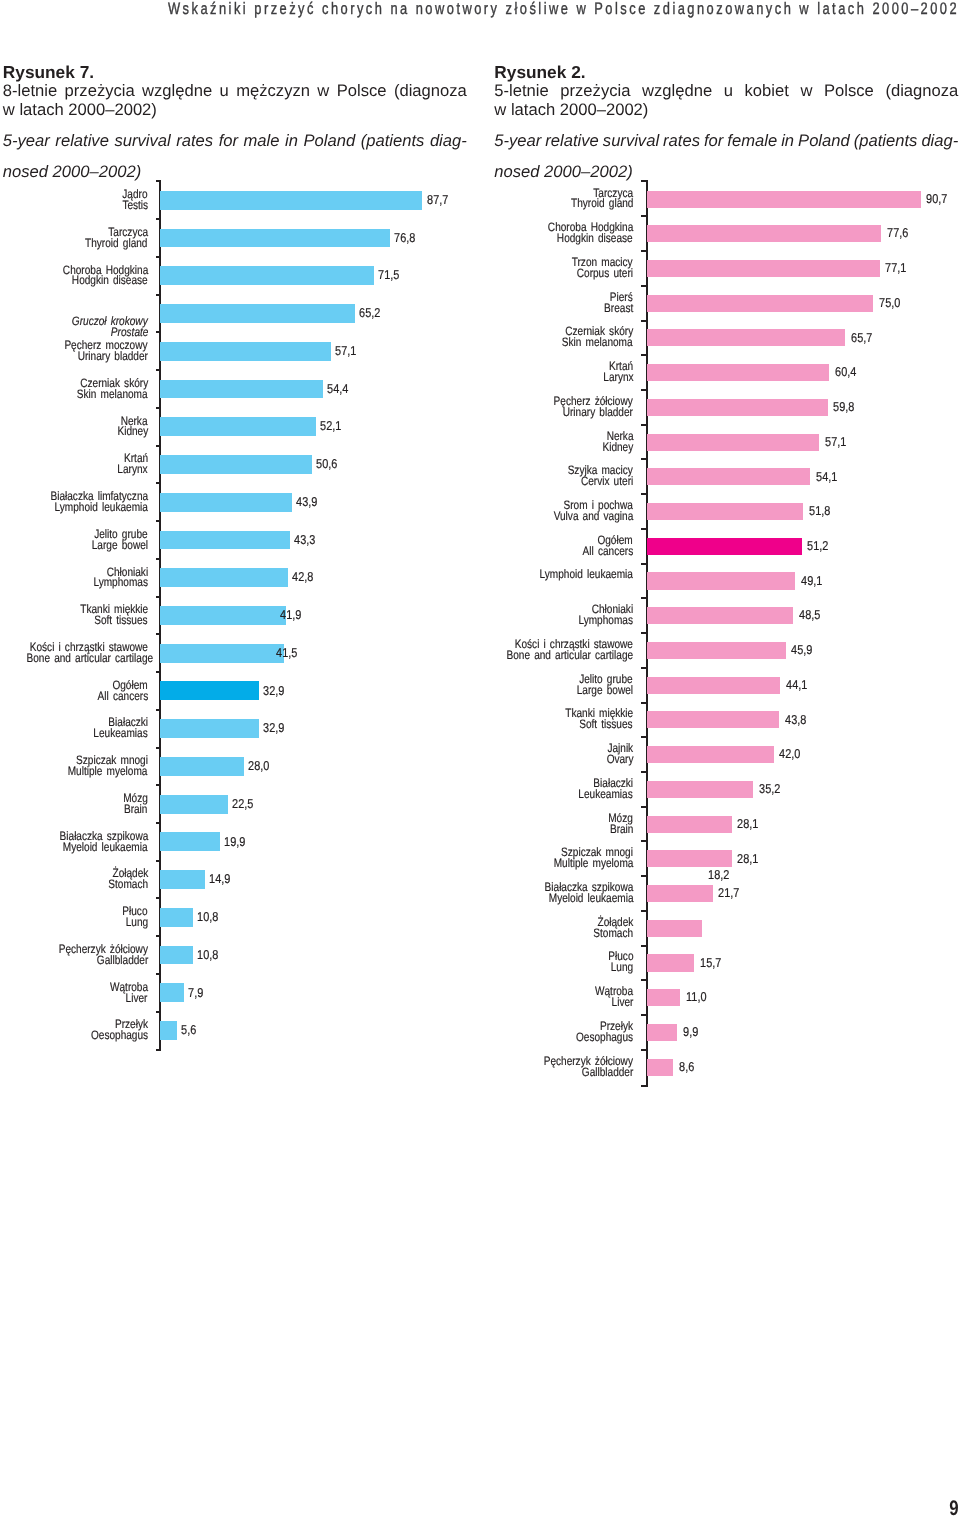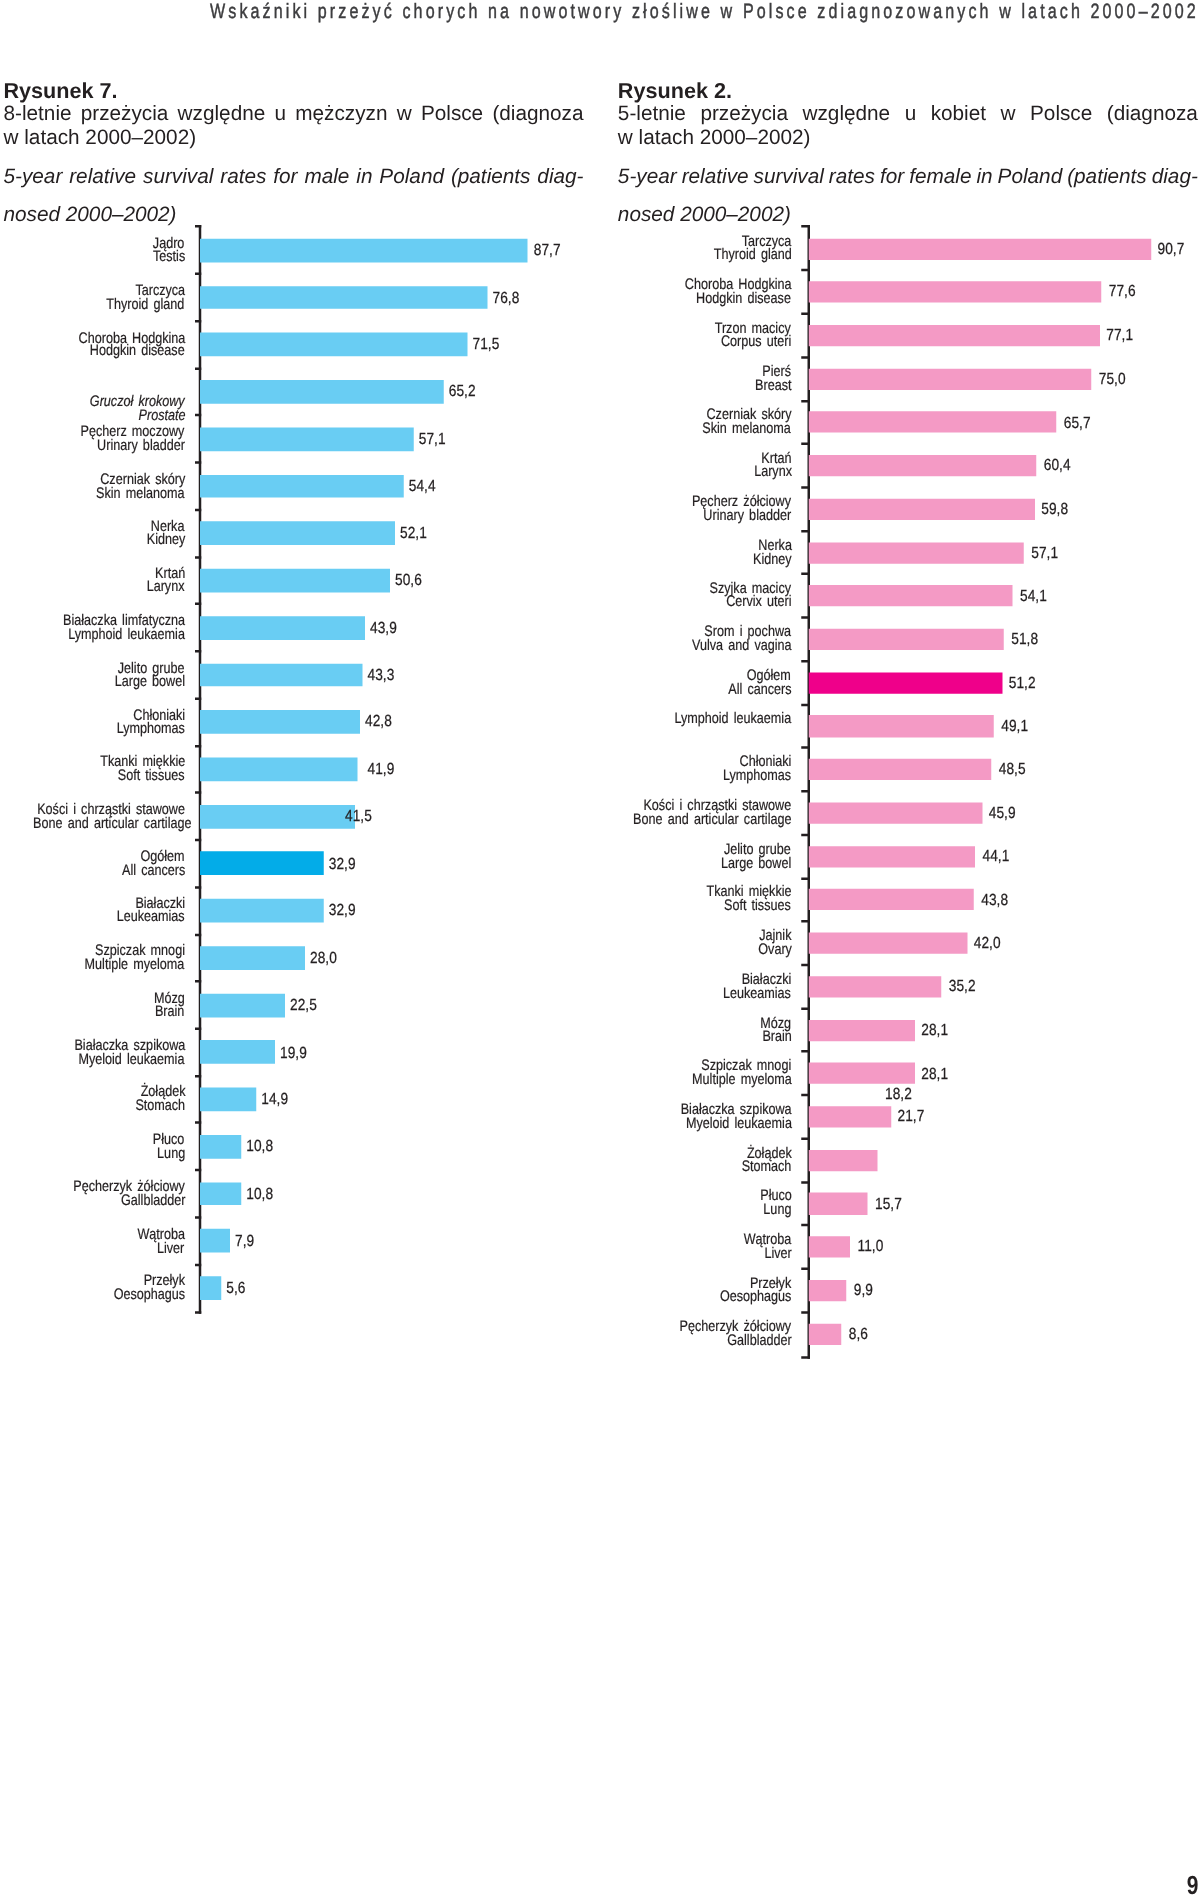--- a/index.html
+++ b/index.html
@@ -164,21 +164,21 @@
       <div class="rowlabel" style="left: 0px; width: 147.9px; top: 566.5px;">
         <div><span>Chłoniaki</span></div>
         <div><span>Lymphomas</span></div>
       </div>
       <div class="barval" style="left: 292.421px; top: 571.35px;"><span>42,8</span></div>
       <div class="bar" style="left: 160.335px; top: 605.995px; width: 125.197px; height: 18.8px; background: rgb(105, 205, 243);"></div>
       <div class="rowlabel" style="left: 0px; width: 147.9px; top: 604.245px;">
         <div><span>Tkanki miękkie</span></div>
         <div><span>Soft tissues</span></div>
       </div>
-      <div class="barval" style="left: 294px; top: 609.095px;"><span>41,9</span></div>
+      <div class="barval" style="left: 280px; top: 609.095px;"><span>41,9</span></div>
       <div class="bar" style="left: 160.335px; top: 643.74px; width: 124.002px; height: 18.8px; background: rgb(105, 205, 243);"></div>
       <div class="rowlabel" style="left: 0px; width: 147.9px; top: 641.99px;">
         <div><span>Kości i chrząstki stawowe</span></div>
         <div><span>Bone and articular cartilage</span></div>
       </div>
       <div class="barval" style="left: 276px; top: 646.84px;"><span>41,5</span></div>
       <div class="bar" style="left: 160.335px; top: 681.485px; width: 98.3052px; height: 18.8px; background: rgb(3, 172, 232);"></div>
       <div class="rowlabel" style="left: 0px; width: 147.9px; top: 679.735px;">
         <div><span>Ogółem</span></div>
         <div><span>All cancers</span></div>

